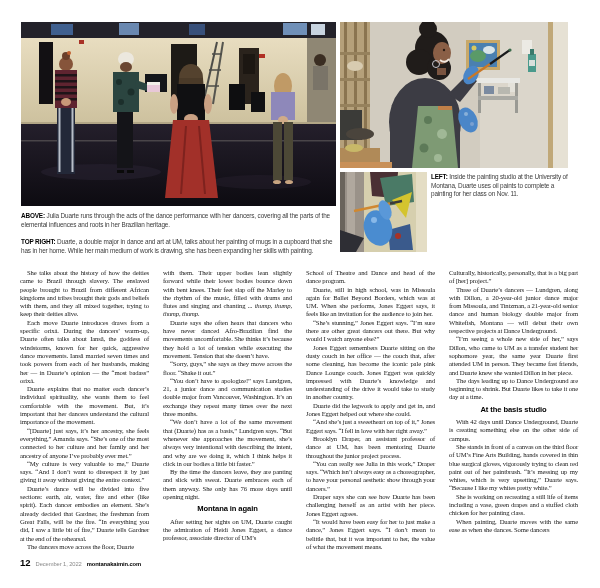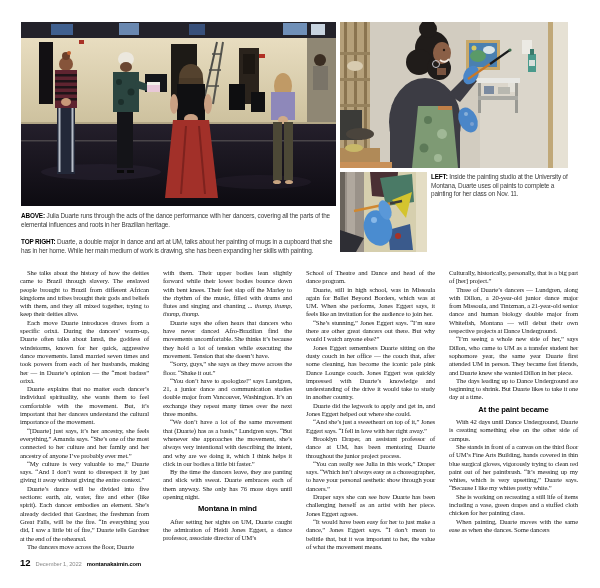--- a/index.html
+++ b/index.html
@@ -224,41 +224,41 @@
       <p>Duarte’s dance will be divided into five sections: earth, air, water, fire and ether (like spirit). Each dancer embodies an element. She’s already decided that Gardner, the freshman from Great Falls, will be the fire. “In everything you did, I saw a little bit of fire,” Duarte tells Gardner at the end of the rehearsal.</p>
       <p>The dancers move across the floor, Duarte</p>
     </div>
     <div class="col">
       <p class="ni"><span>with them. Their upper bodies lean slightly forward while their lower bodies bounce down with bent knees. Their feet slap off the Marley to the rhythm of the music, filled with drums and flutes and singing and chanting ... </span><span class="it">thump, thump, thump, thump.</span></p>
       <p>Duarte says she often hears that dancers who have never danced Afro-Brazilian find the movements uncomfortable. She thinks it’s because they hold a lot of tension while executing the movement. Tension that she doesn’t have.</p>
       <p>“Sorry, guys,” she says as they move across the floor. “Shake it out.”</p>
       <p>“You don’t have to apologize!” says Lundgren, 21, a junior dance and communication studies double major from Vancouver, Washington. It’s an exchange they repeat many times over the next three months.</p>
       <p>“We don’t have a lot of the same movement that (Duarte) has as a basis,” Lundgren says. “But whenever she approaches the movement, she’s always very intentional with describing the intent, and why are we doing it, which I think helps it click in our bodies a little bit faster.”</p>
       <p>By the time the dancers leave, they are panting and slick with sweat. Duarte embraces each of them anyway. She only has 76 more days until opening night.</p>
-      <h3>Montana in mind</h3>
+      <h3>Montana in again</h3>
       <p>After setting her sights on UM, Duarte caught the admiration of Heidi Jones Eggert, a dance professor, associate director of UM’s</p>
     </div>
     <div class="col">
       <p class="ni">School of Theatre and Dance and head of the dance program.</p>
       <p>Duarte, still in high school, was in Missoula again for Ballet Beyond Borders, which was at UM. When she performs, Jones Eggert says, it feels like an invitation for the audience to join her.</p>
       <p>“She’s stunning,” Jones Eggert says. “I’m sure there are other great dancers out there. But why would I watch anyone else?”</p>
       <p>Jones Eggert remembers Duarte sitting on the dusty couch in her office — the couch that, after some cleaning, has become the iconic pale pink Dance Lounge couch. Jones Eggert was quickly impressed with Duarte’s knowledge and understanding of the drive it would take to study in another country.</p>
       <p>Duarte did the legwork to apply and get in, and Jones Eggert helped out where she could.</p>
       <p>“And she’s just a sweetheart on top of it,” Jones Eggert says. “I fell in love with her right away.”</p>
       <p>Brooklyn Draper, an assistant professor of dance at UM, has been mentoring Duarte throughout the junior project process.</p>
       <p>“You can really see Julia in this work,” Draper says. “Which isn’t always easy as a choreographer, to have your personal aesthetic show through your dancers.”</p>
       <p>Draper says she can see how Duarte has been challenging herself as an artist with her piece. Jones Eggert agrees.</p>
       <p>“It would have been easy for her to just make a dance,” Jones Eggert says. “I don’t mean to belittle that, but it was important to her, the value of what the movement means.</p>
     </div>
     <div class="col">
       <p class="ni">Culturally, historically, personally, that is a big part of [her] project.”</p>
       <p>Three of Duarte’s dancers — Lundgren, along with Dillon, a 20-year-old junior dance major from Missoula, and Tintzman, a 21-year-old senior dance and human biology double major from Whitefish, Montana — will debut their own respective projects at Dance Underground.</p>
       <p>“I’m seeing a whole new side of her,” says Dillon, who came to UM as a transfer student her sophomore year, the same year Duarte first attended UM in person. They became fast friends, and Duarte knew she wanted Dillon in her piece.</p>
       <p>The days leading up to Dance Underground are beginning to shrink. But Duarte likes to take it one day at a time.</p>
-      <h3>At the paint became</h3>
+      <h3>At the basis studio</h3>
       <p>With 42 days until Dance Underground, Duarte is creating something else on the other side of campus.</p>
       <p>She stands in front of a canvas on the third floor of UM’s Fine Arts Building, hands covered in thin blue surgical gloves, vigorously trying to clean red paint out of her paintbrush. “It’s messing up my whites, which is very upsetting,” Duarte says. “Because I like my whites pretty white.”</p>
       <p>She is working on recreating a still life of items including a vase, green drapes and a stuffed cloth chicken for her painting class.</p>
       <p>When painting, Duarte moves with the same ease as when she dances. Some dancers</p>
     </div>
   </div>
 
   <div id="footer">
     <span class="pagenum">12</span>
     <span class="date">December 1, 2022</span>

